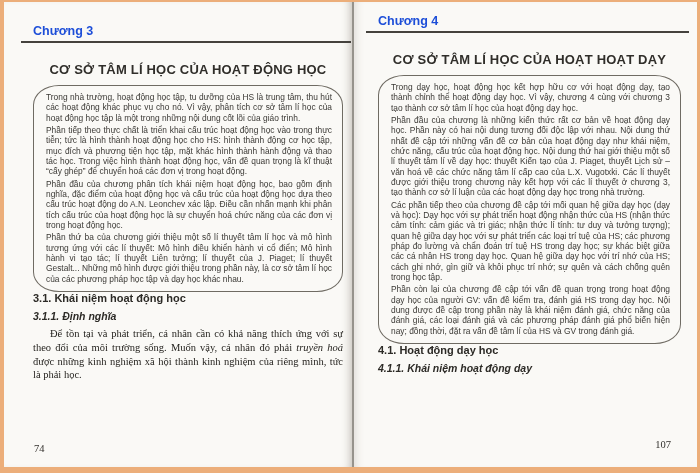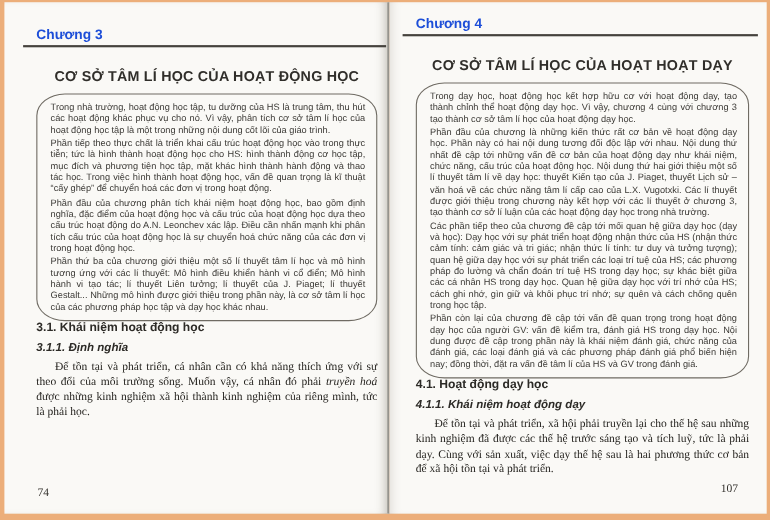--- a/index.html
+++ b/index.html
@@ -86,18 +86,17 @@
 
       <div class="sumbox">
         <p>Trong dạy học, hoạt động học kết hợp hữu cơ với hoạt động dạy, tạo thành chỉnh thể hoạt động dạy học. Vì vậy, chương 4 cùng với chương 3 tạo thành cơ sở tâm lí học của hoạt động dạy học.</p>
         <p>Phần đầu của chương là những kiến thức rất cơ bản về hoạt động dạy học. Phần này có hai nội dung tương đối độc lập với nhau. Nội dung thứ nhất đề cập tới những vấn đề cơ bản của hoạt động dạy như khái niệm, chức năng, cấu trúc của hoạt động học. Nội dung thứ hai giới thiệu một số lí thuyết tâm lí về dạy học: thuyết Kiến tạo của J. Piaget, thuyết Lịch sử – văn hoá về các chức năng tâm lí cấp cao của L.X. Vugotxki. Các lí thuyết được giới thiệu trong chương này kết hợp với các lí thuyết ở chương 3, tạo thành cơ sở lí luận của các hoạt động dạy học trong nhà trường.</p>
         <p>Các phần tiếp theo của chương đề cập tới mối quan hệ giữa dạy học (dạy và học): Dạy học với sự phát triển hoạt động nhận thức của HS (nhận thức cảm tính: cảm giác và tri giác; nhận thức lí tính: tư duy và tưởng tượng); quan hệ giữa dạy học với sự phát triển các loại trí tuệ của HS; các phương pháp đo lường và chẩn đoán trí tuệ HS trong dạy học; sự khác biệt giữa các cá nhân HS trong dạy học. Quan hệ giữa dạy học với trí nhớ của HS; cách ghi nhớ, gìn giữ và khôi phục trí nhớ; sự quên và cách chống quên trong học tập.</p>
         <p>Phần còn lại của chương đề cập tới vấn đề quan trọng trong hoạt động dạy học của người GV: vấn đề kiểm tra, đánh giá HS trong dạy học. Nội dung được đề cập trong phần này là khái niệm đánh giá, chức năng của đánh giá, các loại đánh giá và các phương pháp đánh giá phổ biến hiện nay; đồng thời, đặt ra vấn đề tâm lí của HS và GV trong đánh giá.</p>
       </div>
 
       <h3 class="sec">4.1. Hoạt động dạy học</h3>
       <h4 class="subsec">4.1.1. Khái niệm hoạt động dạy</h4>
-      <p class="body-text">Để tồn tại và phát triển, xã hội phải truyền lại cho thế hệ sau những kinh nghiệm đã được các thế hệ trước sáng tạo và tích luỹ, tức là phải dạy. Cùng với sản xuất, việc dạy thế hệ sau là hai phương thức cơ bản để xã hội tồn tại và phát triển.</p>
     </div>
     <div class="pagenum pn-r">107</div>
   </div>
 
 </div>
 
 </body></html>

